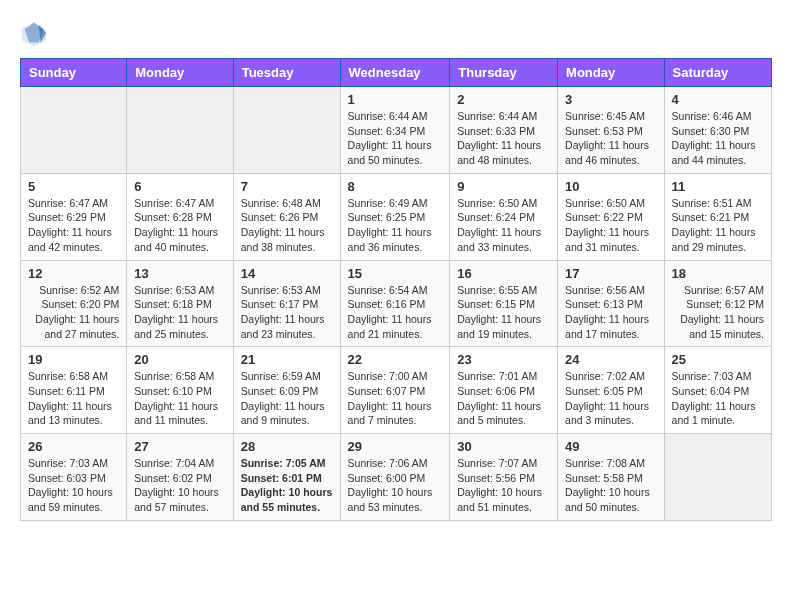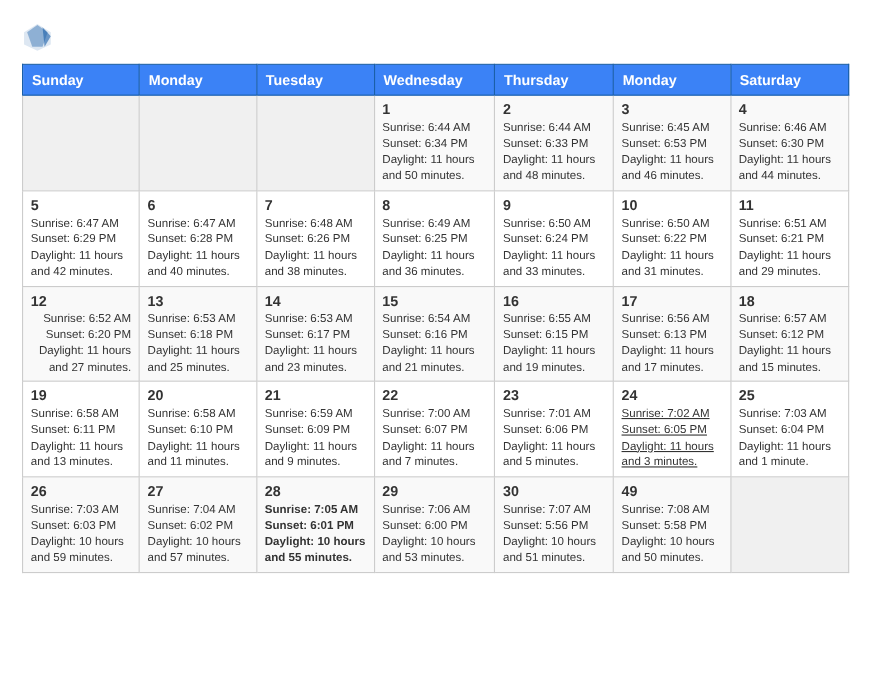--- a/index.html
+++ b/index.html
@@ -43,21 +43,21 @@
     .location-title {
       font-size: 16px;
       color: #555;
     }
     table {
       width: 100%;
       border-collapse: collapse;
       border: 1px solid #ccc;
     }
     thead tr th {
-      background-color: #3b82f6;
+      background-color: #8b5cf6;
       color: #fff;
       text-align: left;
       padding: 6px 8px;
       font-size: 13px;
       font-weight: bold;
       border: 1px solid #1a5fa8;
     }
     tbody tr td {
       vertical-align: top;
       padding: 5px 7px;
@@ -245,21 +245,21 @@
         </td>
         <td>
           <span class="day-number">17</span>
           <div class="day-info" style="white-space: pre-line;">Sunrise: 6:56 AM
 Sunset: 6:13 PM
 Daylight: 11 hours
 and 17 minutes.</div>
         </td>
         <td>
           <span class="day-number">18</span>
-          <div class="day-info" style="white-space: pre-line;">Sunrise: 6:57 AM
+          <div class="day-info" style="white-space: pre-line; text-align: right;">Sunrise: 6:57 AM
 Sunset: 6:12 PM
 Daylight: 11 hours
 and 15 minutes.</div>
         </td>
       </tr>
       <tr>
         <td>
           <span class="day-number">19</span>
           <div class="day-info" style="white-space: pre-line;">Sunrise: 6:58 AM
 Sunset: 6:11 PM
@@ -289,21 +289,21 @@
         </td>
         <td>
           <span class="day-number">23</span>
           <div class="day-info" style="white-space: pre-line;">Sunrise: 7:01 AM
 Sunset: 6:06 PM
 Daylight: 11 hours
 and 5 minutes.</div>
         </td>
         <td>
           <span class="day-number">24</span>
-          <div class="day-info" style="white-space: pre-line; text-decoration: underline;">Sunrise: 7:02 AM
+          <div class="day-info" style="white-space: pre-line;">Sunrise: 7:02 AM
 Sunset: 6:05 PM
 Daylight: 11 hours
 and 3 minutes.</div>
         </td>
         <td>
           <span class="day-number">25</span>
           <div class="day-info" style="white-space: pre-line;">Sunrise: 7:03 AM
 Sunset: 6:04 PM
 Daylight: 11 hours
 and 1 minute.</div>

